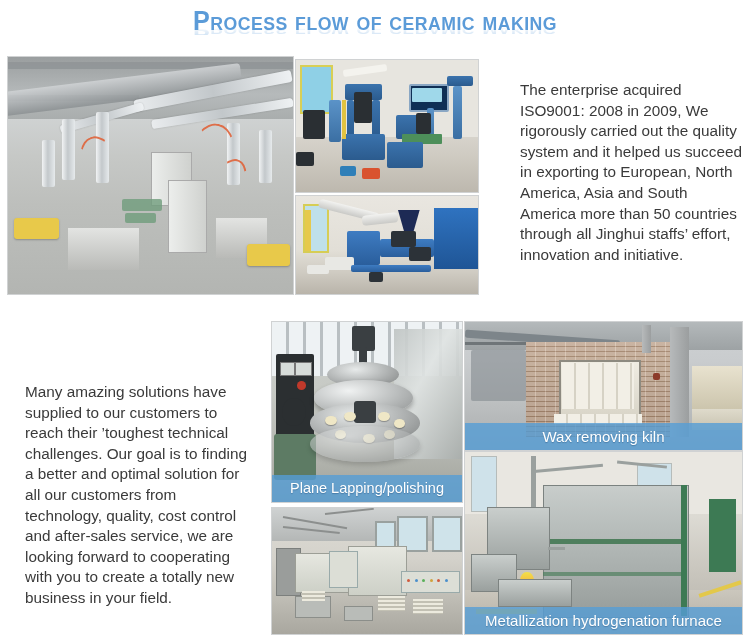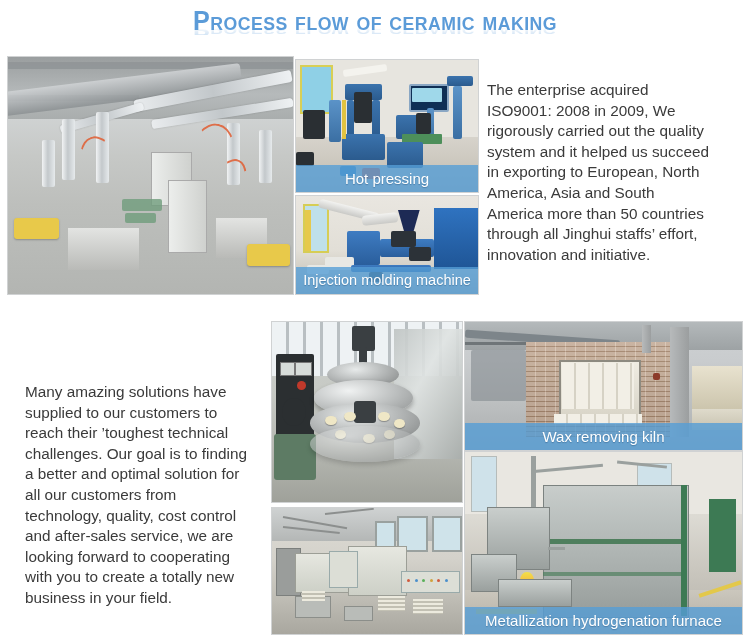--- a/index.html
+++ b/index.html
@@ -248,44 +248,42 @@
       <div class="mach" style="left:55%;top:42%;width:18%;height:18%;"></div>
       <div class="dark" style="left:66%;top:40%;width:8%;height:16%;"></div>
       <div class="tray" style="left:58%;top:56%;width:22%;height:8%;"></div>
       <div class="mach" style="left:83%;top:12%;width:14%;height:8%;"></div>
       <div class="machlt" style="left:86%;top:20%;width:5%;height:40%;"></div>
       <div class="mach" style="left:50%;top:62%;width:20%;height:20%;"></div>
       <div class="crate b" style="left:24%;top:80%;width:9%;height:8%;"></div>
       <div class="crate" style="left:36%;top:82%;width:10%;height:8%;"></div>
       <div class="dark" style="left:0;top:70%;width:10%;height:10%;"></div>
     </div>
-    <div class="caption">Hot pressing</div>
   </div>
 
   <div class="photo" style="left:296px;top:196px;width:182px;height:98px;">
     <div class="scene s-inj">
       <div class="win" style="left:4%;top:8%;width:12%;height:46%;"></div>
       <div class="bigblue" style="left:76%;top:12%;width:24%;height:62%;"></div>
       <div class="arm" style="left:12%;top:10%;width:34%;height:9%;transform:rotate(14deg);"></div>
       <div class="arm" style="left:36%;top:18%;width:20%;height:10%;transform:rotate(-6deg);"></div>
       <div class="hopper" style="left:56%;top:14%;width:12%;height:22%;"></div>
       <div class="body" style="left:28%;top:36%;width:18%;height:34%;"></div>
       <div class="body" style="left:46%;top:44%;width:30%;height:18%;"></div>
       <div class="dk" style="left:52%;top:36%;width:14%;height:16%;"></div>
       <div class="dk" style="left:62%;top:52%;width:12%;height:14%;"></div>
       <div class="ylw" style="left:5%;top:14%;width:3%;height:42%;"></div>
       <div class="lt" style="left:16%;top:62%;width:16%;height:14%;"></div>
       <div class="lt" style="left:6%;top:70%;width:12%;height:10%;"></div>
       <div class="body" style="left:30%;top:70%;width:44%;height:8%;"></div>
       <div class="dk" style="left:40%;top:78%;width:8%;height:10%;"></div>
     </div>
-    <div class="caption small">Injection molding machine</div>
-  </div>
-
-  <div class="para" style="left:487px;top:80px;width:226px;">The enterprise acquired ISO9001: 2008 in 2009, We rigorously carried out the quality system and it helped us succeed in exporting to European, North America, Asia and South America more than 50 countries through all Jinghui staffs’ effort, innovation and initiative.</div>
+  </div>
+
+  <div class="para" style="left:520px;top:80px;width:226px;">The enterprise acquired ISO9001: 2008 in 2009, We rigorously carried out the quality system and it helped us succeed in exporting to European, North America, Asia and South America more than 50 countries through all Jinghui staffs’ effort, innovation and initiative.</div>
 
   <div class="para" style="left:25px;top:382px;width:222px;">Many amazing solutions have supplied to our customers to reach their ’toughest technical challenges. Our goal is to finding a better and optimal solution for all our customers from technology, quality, cost control and after-sales service, we are looking forward to cooperating with you to create a totally new business in your field.</div>
 
   <div class="photo" style="left:272px;top:322px;width:190px;height:180px;">
     <div class="scene s-lap">
       <div class="winrow"></div>
       <div class="tarp"></div>
       <div class="ctrl" style="left:2%;top:18%;width:20%;height:46%;"></div>
       <div class="gauge" style="left:4%;top:22%;width:7%;height:7%;"></div>
       <div class="gauge" style="left:12%;top:22%;width:8%;height:7%;"></div>
@@ -300,20 +298,21 @@
       <div class="spind" style="left:43%;top:44%;width:12%;height:12%;border-radius:3px;"></div>
       <div class="puck" style="left:28%;top:52%;width:6%;height:5%;"></div>
       <div class="puck" style="left:38%;top:50%;width:6%;height:5%;"></div>
       <div class="puck" style="left:56%;top:50%;width:6%;height:5%;"></div>
       <div class="puck" style="left:64%;top:54%;width:6%;height:5%;"></div>
       <div class="puck" style="left:33%;top:60%;width:6%;height:5%;"></div>
       <div class="puck" style="left:48%;top:62%;width:6%;height:5%;"></div>
       <div class="puck" style="left:59%;top:60%;width:6%;height:5%;"></div>
       <div class="drum" style="left:20%;top:58%;width:58%;height:20%;opacity:.55;"></div>
     </div>
+    <div class="caption small">Plane Lapping/polishing</div>
   </div>
 
   <div class="photo" style="left:272px;top:508px;width:190px;height:126px;">
     <div class="scene s-kil">
       <div class="roof"></div>
       <div class="truss" style="left:6%;top:6%;width:34%;transform:rotate(10deg);"></div>
       <div class="truss" style="left:6%;top:14%;width:30%;transform:rotate(6deg);"></div>
       <div class="truss" style="left:28%;top:4%;width:26%;transform:rotate(-6deg);"></div>
       <div class="win" style="left:66%;top:6%;width:14%;height:26%;"></div>
       <div class="win" style="left:84%;top:6%;width:14%;height:26%;"></div>

